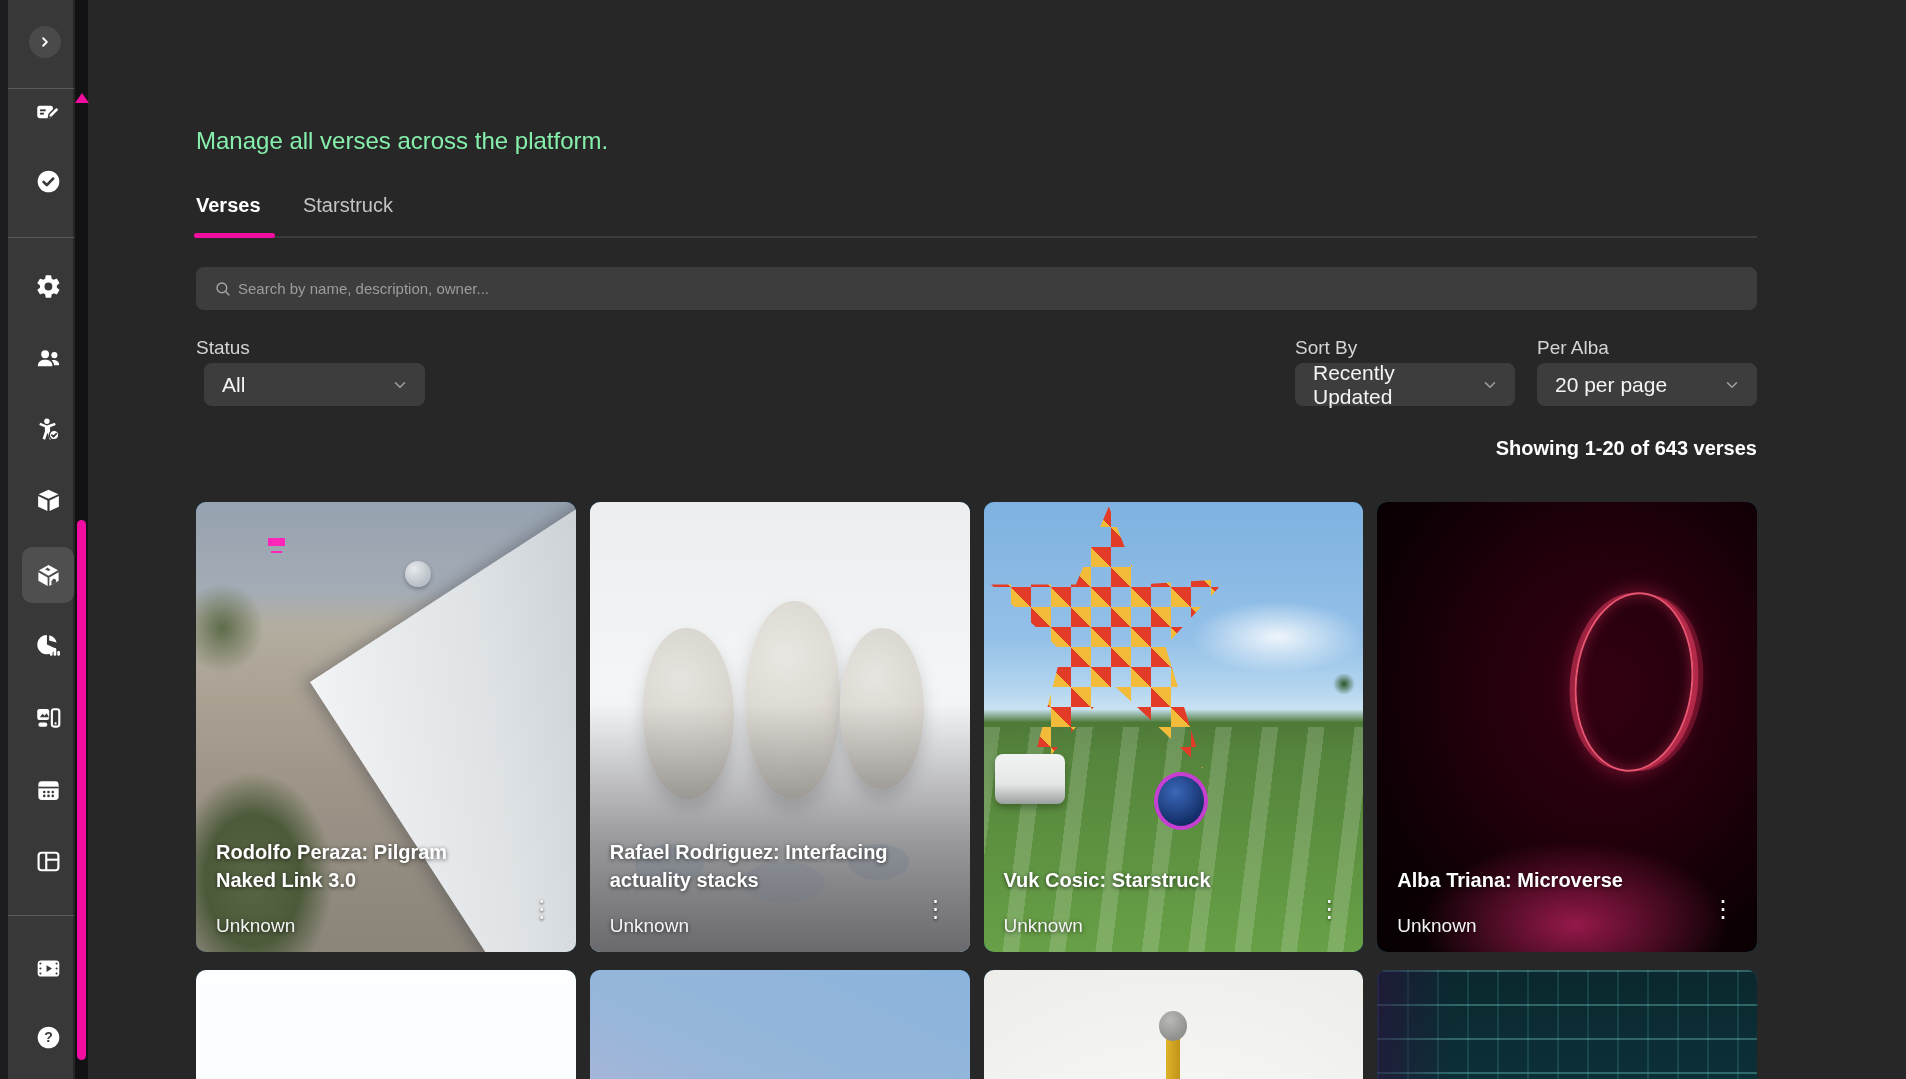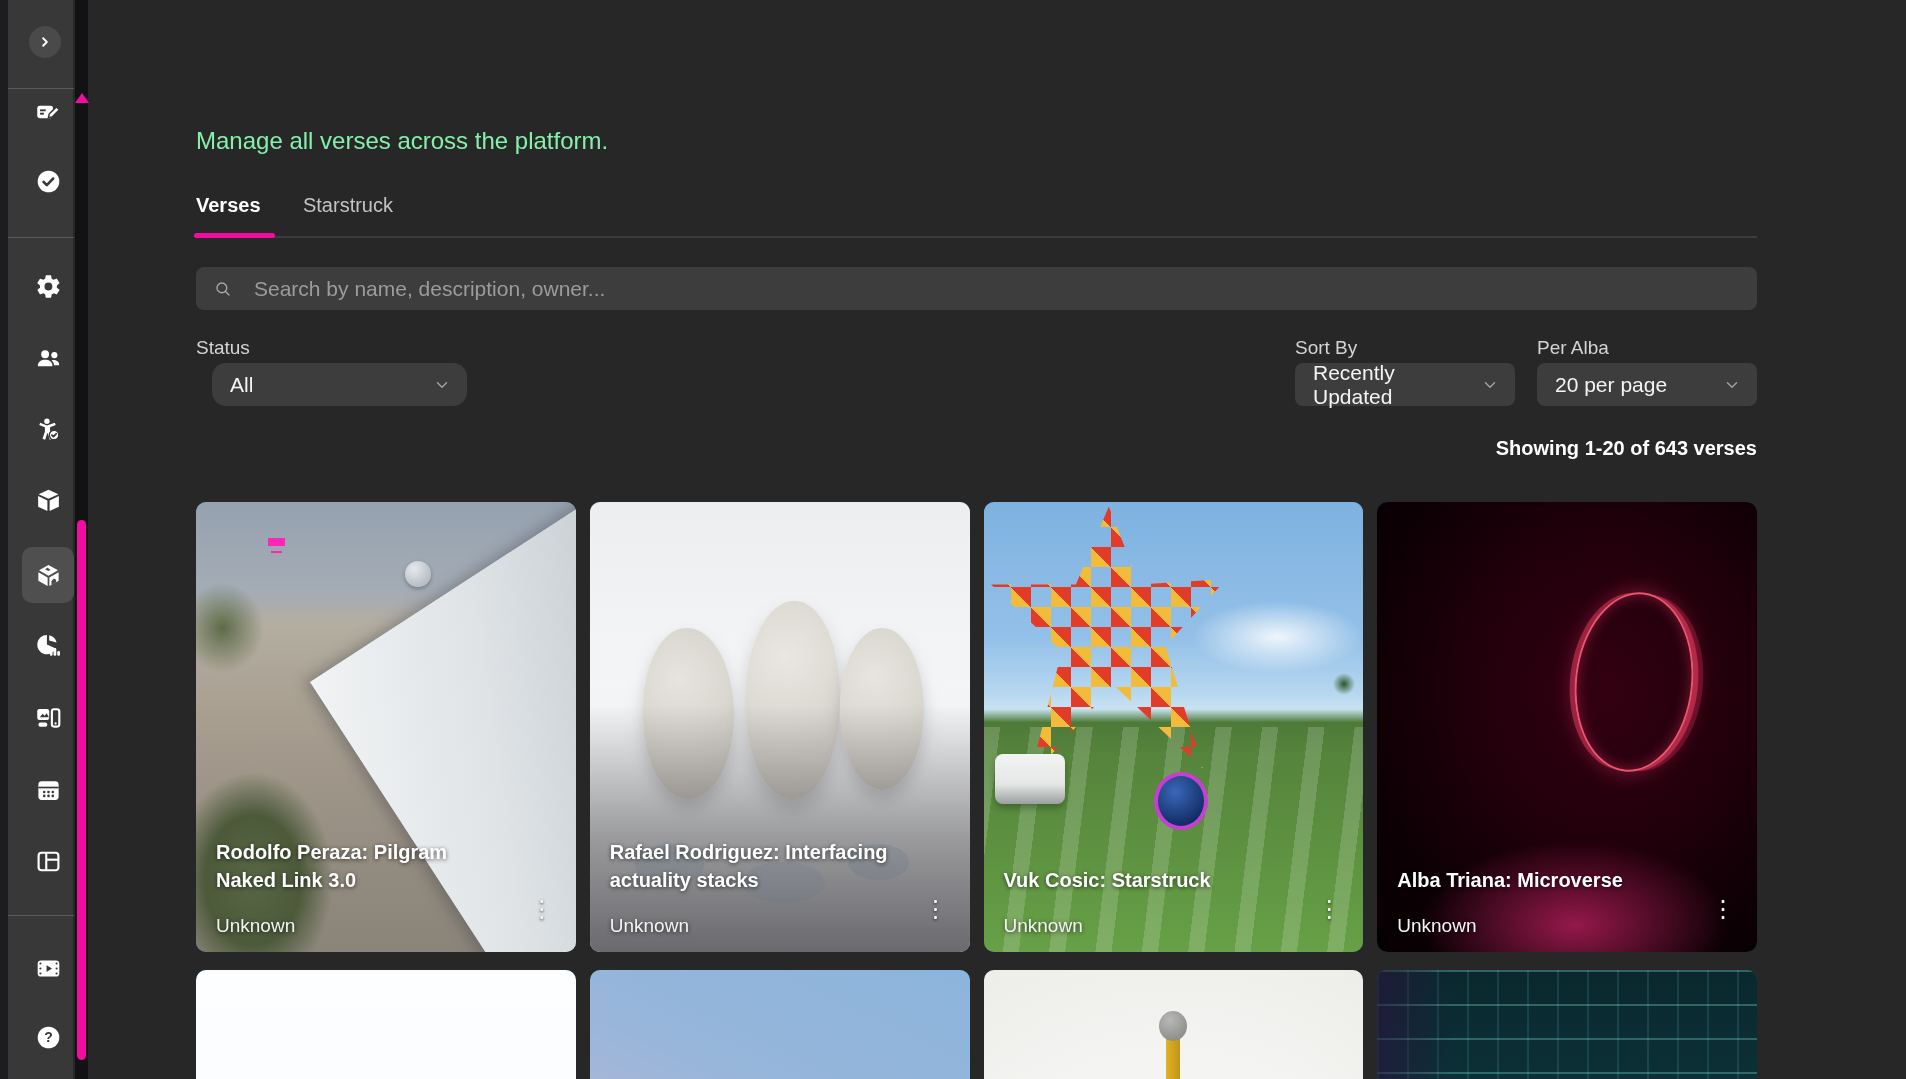--- a/index.html
+++ b/index.html
@@ -25,27 +25,27 @@
   #page-title{position:absolute;top:30px;left:0;font-size:34px;font-weight:700;color:#ffffff;letter-spacing:.2px;}
   #page-subtitle{position:absolute;top:103px;left:0;font-size:24px;color:#86efac;}
 
   #tabs{position:absolute;top:194px;left:0;width:1561px;height:44px;border-bottom:2px solid #3c3c3c;}
   .tab{position:relative;display:inline-block;margin-right:38px;font-size:20px;color:#c4c4c4;padding-bottom:17px;cursor:pointer;}
   .tab.active{color:#ffffff;font-weight:700;}
   .tab.active::after{content:"";position:absolute;left:-2px;right:-14px;bottom:-4px;height:5px;border-radius:3px;background:#f10da0;}
 
   #searchbar{position:absolute;top:267px;left:0;width:1561px;height:43px;background:#3d3d3d;border-radius:8px;
     display:flex;align-items:center;padding:0 18px;}
-  #searchbar input{flex:1;background:transparent;border:none;outline:none;color:#f0f0f0;font-size:21px;margin-left:20px;}
+  #searchbar input{flex:1;background:transparent;border:none;outline:none;color:#f0f0f0;font-size:15px;margin-left:4px;}
   #searchbar input::placeholder{color:#9c9c9c;}
 
   .filter-label{position:absolute;top:337px;font-size:19px;color:#d4d4d4;}
   .dropdown{position:absolute;top:363px;height:43px;background:#3d3d3d;border-radius:8px;display:flex;
     align-items:center;justify-content:space-between;padding:0 16px 0 18px;cursor:pointer;color:#f4f4f4;font-size:21px;}
-  #dd-status{left:16px;width:255px;border-radius:14px;}
+  #dd-status{left:8px;width:221px;}
   #lbl-sort{left:1099px;} #dd-sort{left:1099px;width:220px;}
   #lbl-perpage{left:1341px;} #dd-perpage{left:1341px;width:220px;}
   .chev{width:18px;height:18px;flex:0 0 auto;margin-left:10px;}
 
   #results-summary{position:absolute;top:437px;right:0;font-size:20px;font-weight:700;color:#ffffff;}
 
   #cards{position:absolute;top:502px;left:0;width:1561px;display:grid;
     grid-template-columns:repeat(4,1fr);gap:18px 14px;}
   .card{position:relative;height:450px;border-radius:10px;overflow:hidden;background:#0369a1;cursor:pointer;padding-left:8px;}
   .thumb{position:absolute;inset:0;}

